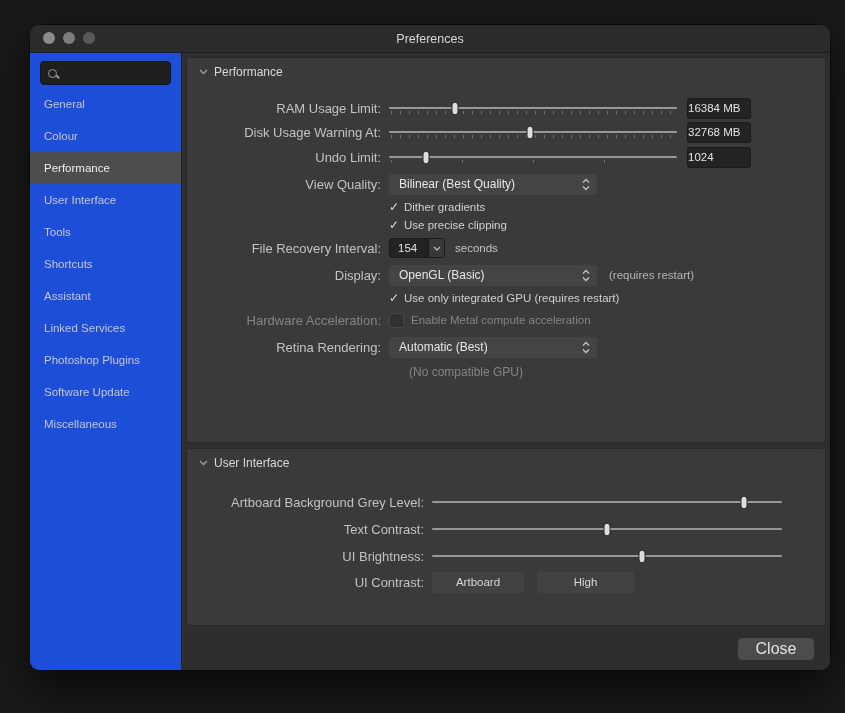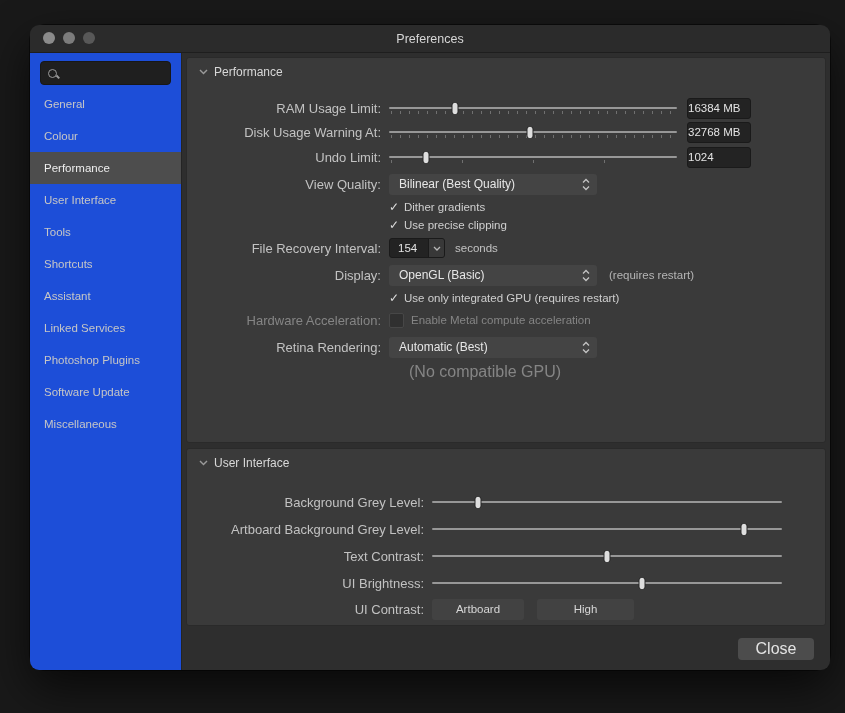--- a/index.html
+++ b/index.html
@@ -56,21 +56,21 @@
   .combo-val{flex:1;color:#e3e3e3;font-size:11.5px;padding-left:8px;}
   .combo-arrow{width:15px;height:100%;display:flex;align-items:center;justify-content:center;border-left:1px solid #1a1a1a;background:#383838;}
   .suffix{color:#c2c2c2;font-size:11.5px;margin-left:10px;}
   .restart-note{color:#b5b5b5;font-size:11.5px;margin-left:12px;}
   
   .checkrow{display:flex;align-items:center;margin-left:190px;}
   .checkmark{width:15px;color:#dadada;font-size:12px;line-height:12px;}
   .checklabel{color:#cfcfcf;font-size:11.5px;}
   .checkbox-empty{width:13px;height:13px;background:#303030;border:1px solid #474747;border-radius:2px;
     display:block;margin-right:7px;flex:0 0 auto;}
-  .note{font-size:16px;}
+  .note{font-size:12px;}
   
   .btn{height:21px;background:#424242;border:none;border-radius:3px;color:#d6d6d6;font-size:11.5px;
     font-family:"Liberation Sans", sans-serif;}
   .btn.default-btn{width:92px;margin-right:13px;}
   .btn.high-btn{width:97px;}
   .footer{flex:1;display:flex;justify-content:flex-end;align-items:center;padding-right:12px;}
   .close-btn{width:76px;height:22px;background:#4c4c4c;border:none;border-radius:4px;color:#e4e4e4;
     font-size:16px;font-family:"Liberation Sans", sans-serif;}
   
   .r-ram{height:24px;} .r-disk{height:24px;} .r-undo{height:26px;} .r-vq{height:28px;}
@@ -250,29 +250,20 @@
       </section>
 
       <section class="panel uisec">
         <div class="sec-head">
           <svg width="9" height="6" viewBox="0 0 9 6">
               <path d="M1 1 L4.5 4.6 L8 1" stroke="#9a9a9a" stroke-width="1.4" fill="none"></path>
             </svg>
           <span>User Interface</span>
         </div>
 
-        <div class="row">
-          <div class="label">Background Grey Level:</div>
-          <div class="ctrl">
-            <div class="slider uslider">
-              <div class="track"></div>
-              <div class="thumb" style="left: 13%;"></div>
-            </div>
-          </div>
-        </div>
 
         <div class="row">
           <div class="label">Artboard Background Grey Level:</div>
           <div class="ctrl">
             <div class="slider uslider">
               <div class="track"></div>
               <div class="thumb" style="left: 89%;"></div>
             </div>
           </div>
         </div>

